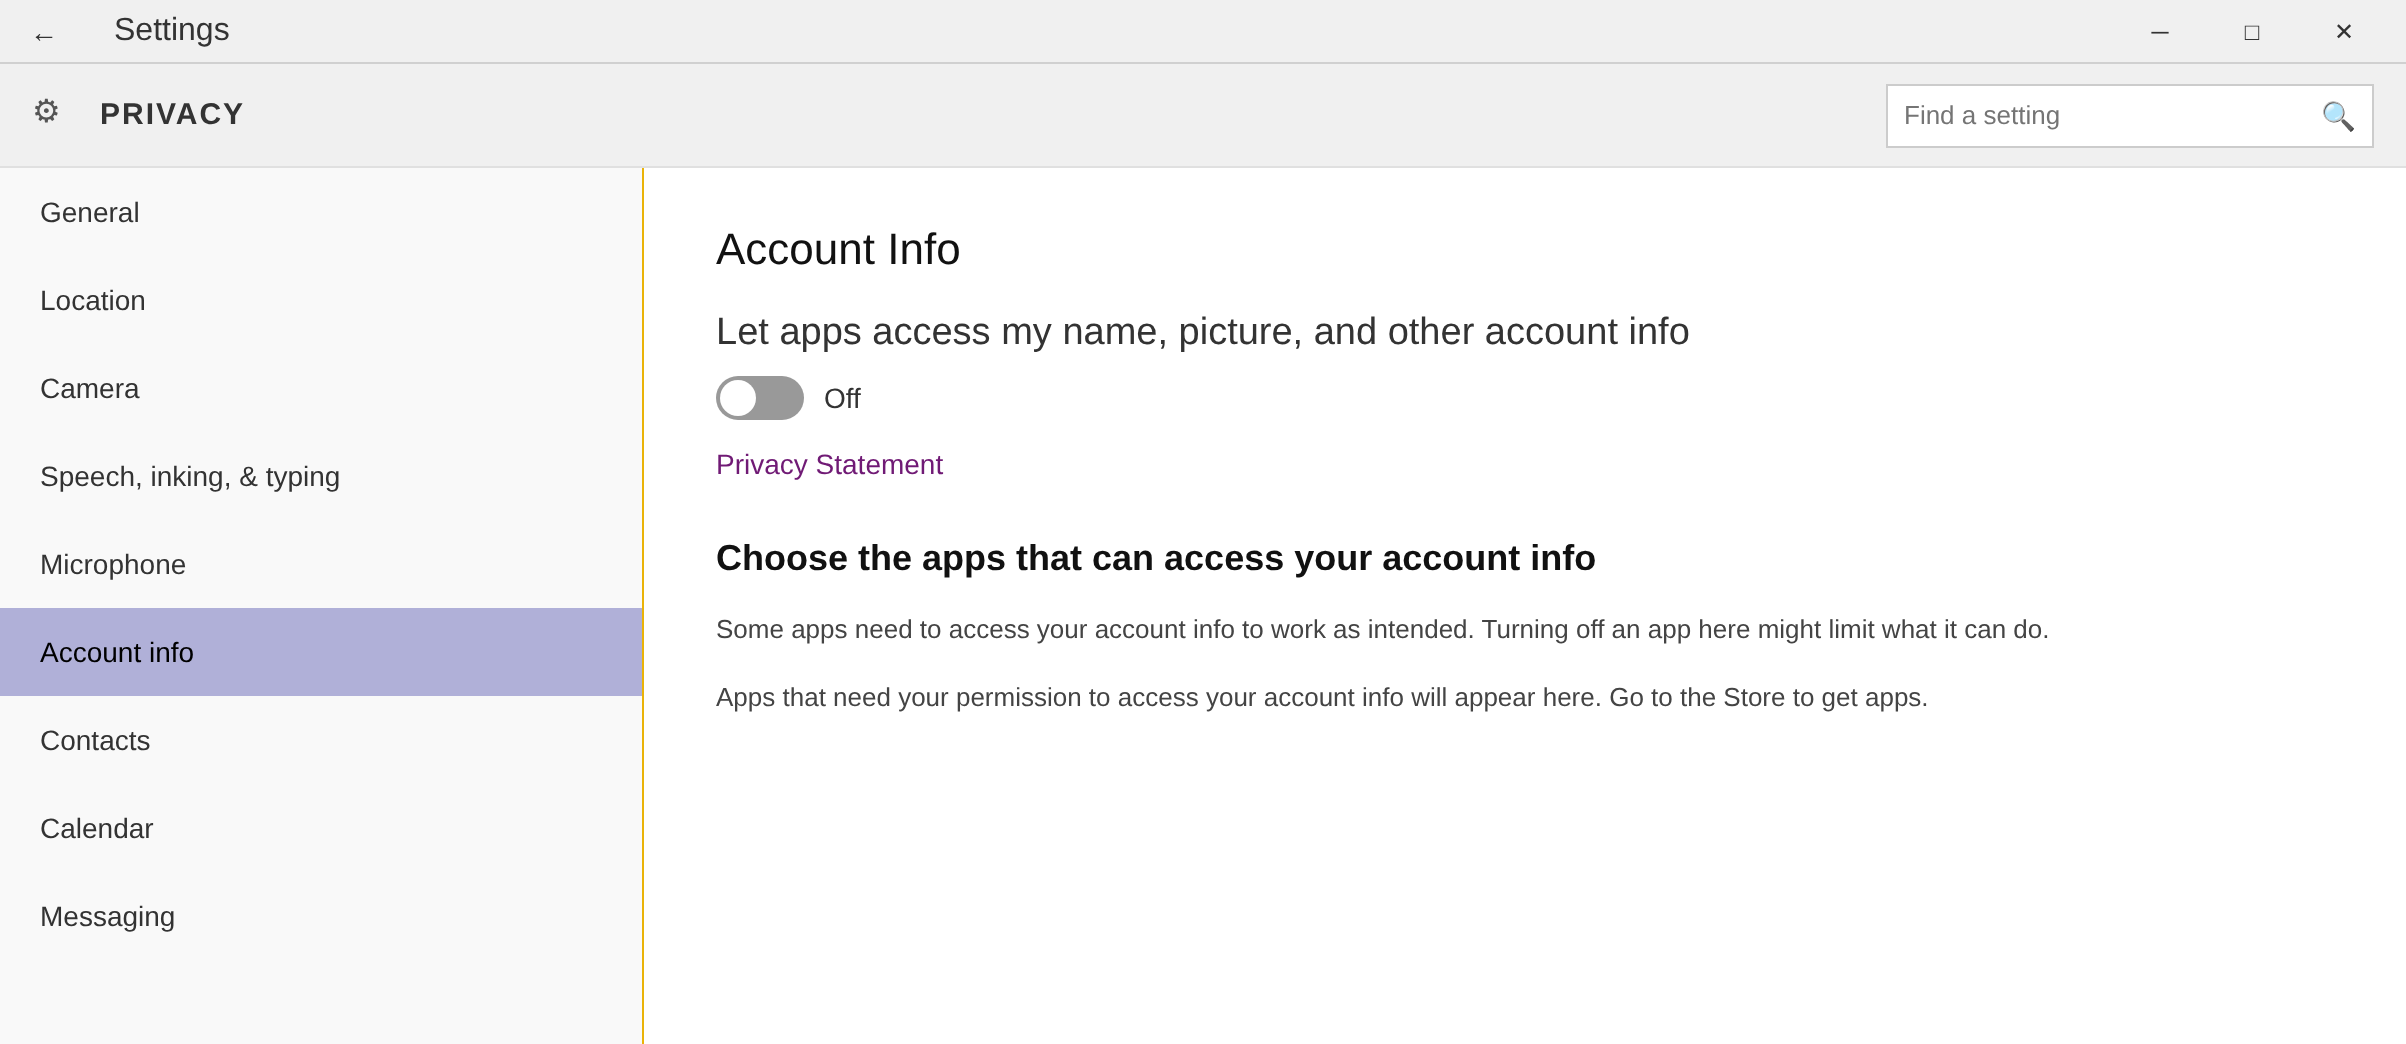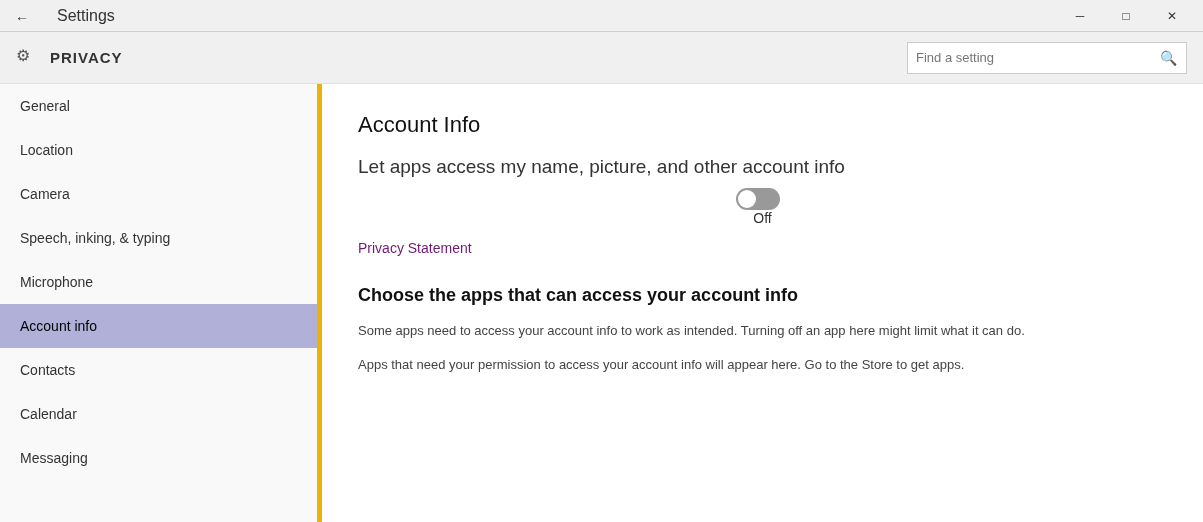--- a/index.html
+++ b/index.html
@@ -74,21 +74,21 @@
       font-weight: 700;
       color: #333;
       letter-spacing: 1px;
     }
     .header-search {
       margin-left: auto;
       display: flex;
       align-items: center;
       background: #fff;
       border: 1px solid #ccc;
-      width: 280px;
+      width: 244px;
       height: 32px;
       padding: 0 8px;
     }
     .header-search input {
       border: none;
       outline: none;
       font-size: 13px;
       color: #555;
       width: 100%;
       background: transparent;
@@ -105,21 +105,21 @@
       flex: 1;
       overflow: hidden;
     }
 
     
     .sidebar {
       width: 322px;
       background: #f9f9f9;
       flex-shrink: 0;
       overflow-y: auto;
-      border-right: 5px solid #eab308;
+      border-right: 1px solid #eab308;
     }
     .sidebar-item {
       padding: 14px 20px;
       font-size: 14px;
       color: #333;
       cursor: pointer;
       display: flex;
       align-items: center;
     }
     .sidebar-item.active {
@@ -142,21 +142,20 @@
     }
     .content-subtitle {
       font-size: 19px;
       color: #333;
       margin-bottom: 10px;
     }
     .toggle-row {
       display: flex;
       align-items: center;
       margin-bottom: 14px;
-      flex-direction: column;
     }
     .toggle-switch {
       width: 44px;
       height: 22px;
       background: #999;
       border-radius: 11px;
       position: relative;
       cursor: pointer;
       margin-right: 10px;
     }

